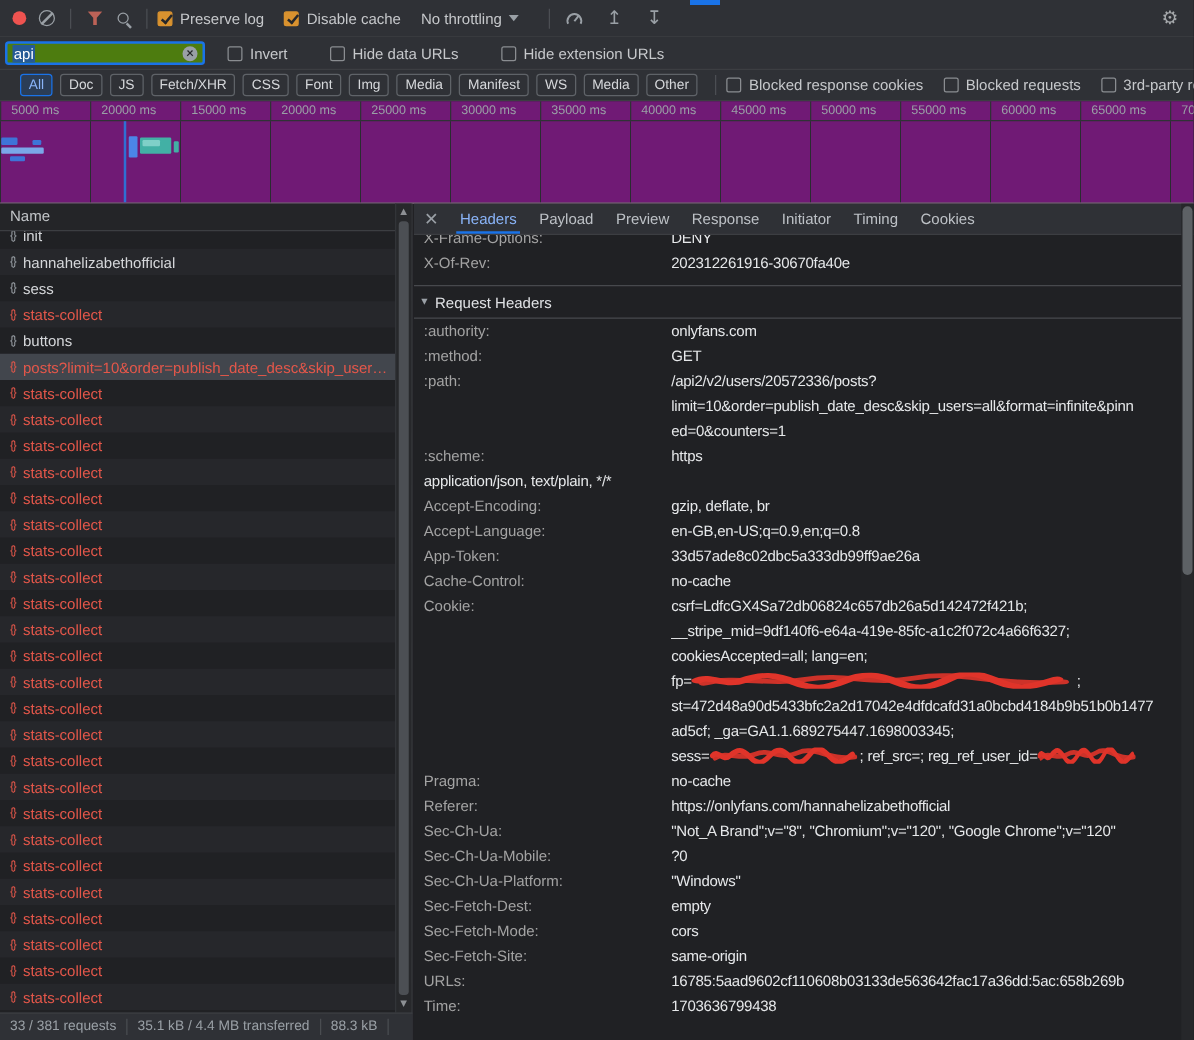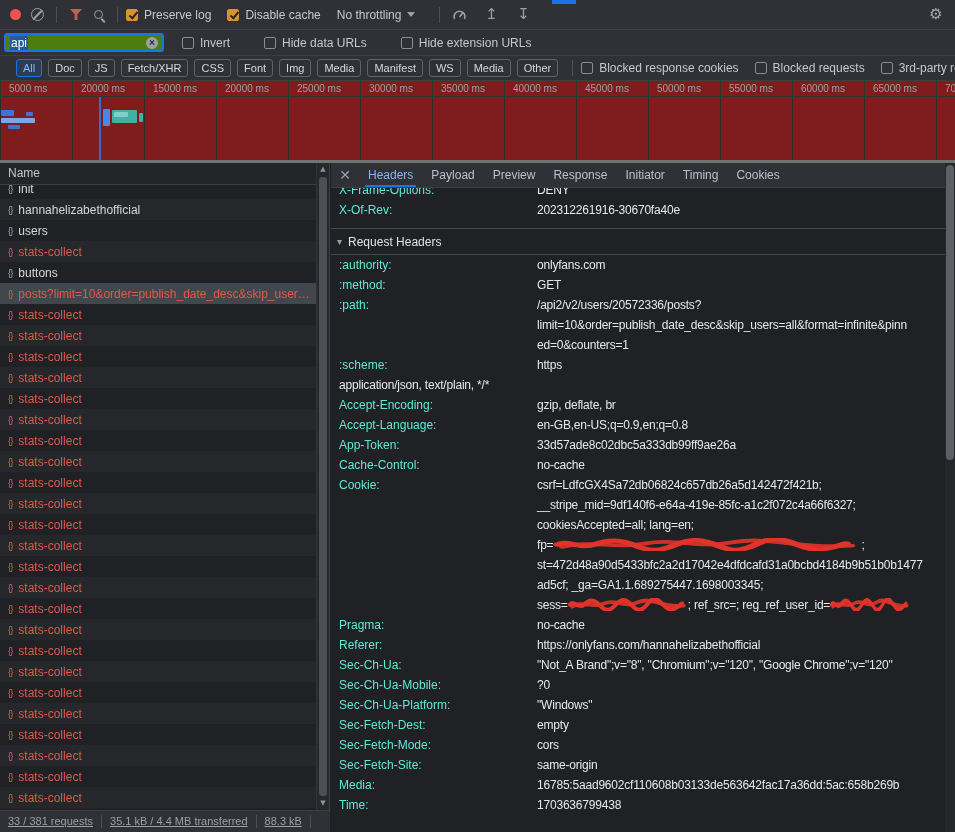--- a/index.html
+++ b/index.html
@@ -50,22 +50,22 @@
   .clear-circle::before, .clear-circle::after { content:""; position:absolute; left:3px; top:5.3px;
     width:6px; height:1.4px; background:#26272a; }
   .clear-circle::before { transform:rotate(45deg); } .clear-circle::after { transform:rotate(-45deg); }
 
   
   .chip { height:18px; line-height:16px; border:1px solid #5f6368; border-radius:3px;
     padding:0 6px; margin-right:6px; color:#d6d8db; font-size:11px; cursor:pointer; white-space:nowrap; }
   .chip.active { border-color:#1a73e8; color:#8ab4f8; background:rgba(26,115,232,.18); }
 
   
-  #timeline { position:absolute; top:81px; left:0; right:0; height:82px; background:#7f1d1d;
-    border-bottom:3px solid #737373; overflow:hidden; }
+  #timeline { position:absolute; top:81px; left:0; right:0; height:82px; background:#701a75;
+    border-bottom:1px solid #737373; overflow:hidden; }
   .tl-labels { display:flex; height:16px; border-bottom:1px solid #303236; }
   .tl-label { flex:none; width:72px; padding:2px 0 0 8px; font-size:10px; color:#9aa0a6;
     border-left:1px solid #303236; white-space:nowrap; overflow:visible; }
   .tl-chart { position:relative; height:65px;
     background:repeating-linear-gradient(90deg,#2a2c30 0,#2a2c30 1px,transparent 1px,transparent 72px); }
   .ov-bar { position:absolute; border-radius:1px; }
   .ov-line { position:absolute; top:0; bottom:0; width:2px; background:#2f6fd4; }
 
   
   #main-left { position:absolute; top:163px; left:0; width:330px; bottom:0;
@@ -87,36 +87,36 @@
     background:#27282b; border-left:1px solid #323438; }
   .sb-arrow { position:absolute; left:0; right:0; height:13px; text-align:center;
     font-size:7px; color:#8d9094; line-height:13px; font-family:"DejaVu Sans",sans-serif; cursor:pointer; }
   .sb-arrow.up { top:0; } .sb-arrow.down { bottom:0; }
   .sb-thumb { position:absolute; left:2px; right:2px; top:14px; bottom:14px;
     background:#4c4f54; border-radius:3px; cursor:pointer; }
 
   .status-bar { position:absolute; left:0; bottom:0; width:330px; height:22px;
     background:#2f3136; border-top:1px solid #3c3e42; display:flex; align-items:center;
     font-size:11px; color:#9aa0a6; overflow:hidden; white-space:nowrap; }
-  .status-seg { padding:0 8px; border-right:1px solid #4a4d51; height:13px; line-height:13px; flex:none;text-decoration:underline; }
+  .status-seg { padding:0 8px; border-right:1px solid #4a4d51; height:13px; line-height:13px; flex:none; }
 
   
   #main-right { position:absolute; top:163px; left:331px; right:0; bottom:0; background:#202124; overflow:hidden; }
   .tabs { position:absolute; top:0; left:0; right:0; height:25px; background:#2f3136;
     border-bottom:1px solid #3c3e42; display:flex; align-items:center; }
   .tab-close { width:28px; text-align:center; color:#9aa0a6; font-size:14px; cursor:pointer; flex:none; }
   .tab { position:relative; height:100%; display:flex; align-items:center; padding:0 9px;
     color:#bdc1c6; cursor:pointer; flex:none; }
   .tab.active { color:#8ab4f8; }
   .tab.active::after { content:""; position:absolute; left:6px; right:6px; bottom:0; height:2px; background:#1a73e8; }
 
   .details { position:absolute; top:25px; left:0; right:10px; bottom:0; overflow:hidden; }
   .details-inner { margin-top:-8px; }
   .kv-row { display:flex; padding-left:8px; line-height:20px; }
-  .kv-key { width:198px; flex:none; color:#5eead4; }
+  .kv-key { width:198px; flex:none; color:#a3a3a3; }
   .kv-value { width:412px; color:#e6e8ea; letter-spacing:-0.2px; word-break:break-all; }
   .kv-line { white-space:nowrap; }
   .section-header { margin-top:8px; height:27px; border-top:1px solid #47494d; border-bottom:1px solid #47494d;
     display:flex; align-items:center; padding-left:6px; color:#e0e2e5; cursor:pointer; }
   .tri { color:#9aa0a6; font-size:10px; margin-right:6px; font-family:"DejaVu Sans",sans-serif; }
 
   .scribble { display:inline-block; height:13px; vertical-align:-2px; }
   .scribble svg { display:block; width:100%; height:100%; }
   .w310 { width:308px; } .w120 { width:120px; } .w80 { width:80px; }
 
@@ -285,21 +285,21 @@
             <span>init</span>
           </div>
 
           <div class="req-row">
             <span class="req-icon">{}</span>
             <span>hannahelizabethofficial</span>
           </div>
 
           <div class="req-row">
             <span class="req-icon">{}</span>
-            <span>users</span>
+            <span>sess</span>
           </div>
 
           <div class="req-row error">
             <span class="req-icon">{}</span>
             <span>stats-collect</span>
           </div>
 
           <div class="req-row">
             <span class="req-icon">{}</span>
             <span>buttons</span>
@@ -601,21 +601,21 @@
               <div class="kv-key">Sec-Fetch-Mode:</div>
               <div class="kv-value">cors</div>
             </div>
 
             <div class="kv-row">
               <div class="kv-key">Sec-Fetch-Site:</div>
               <div class="kv-value">same-origin</div>
             </div>
 
             <div class="kv-row">
-              <div class="kv-key">Media:</div>
+              <div class="kv-key">URLs:</div>
               <div class="kv-value">16785:5aad9602cf110608b03133de563642fac17a36dd:5ac:658b269b</div>
             </div>
 
             <div class="kv-row">
               <div class="kv-key">Time:</div>
               <div class="kv-value">1703636799438</div>
             </div>
           </div>
       </div>
     </div>

